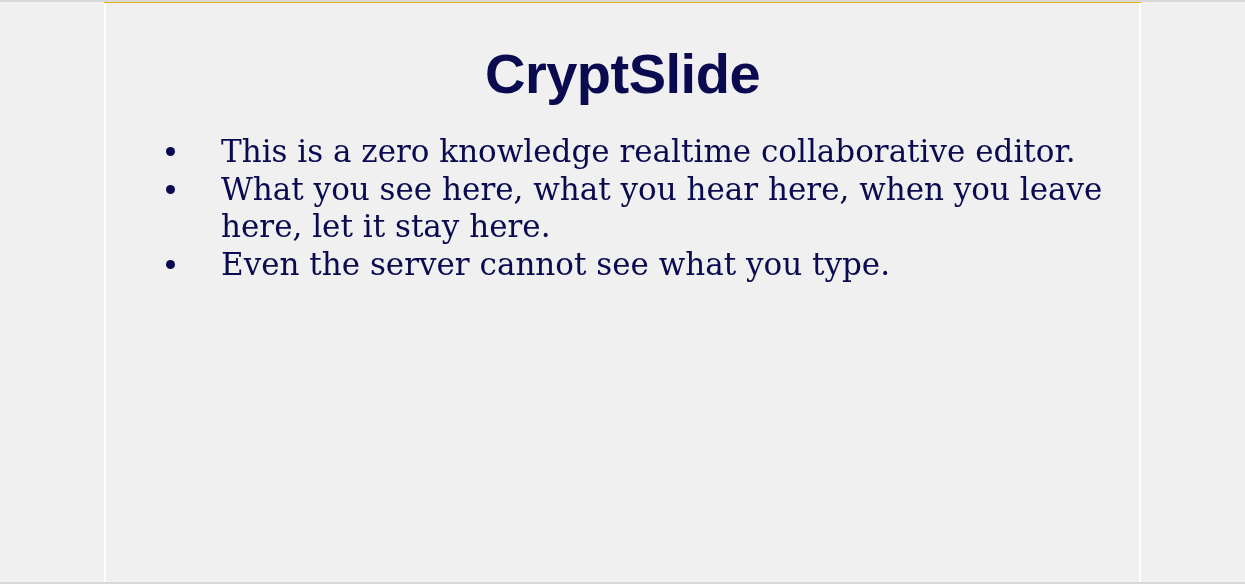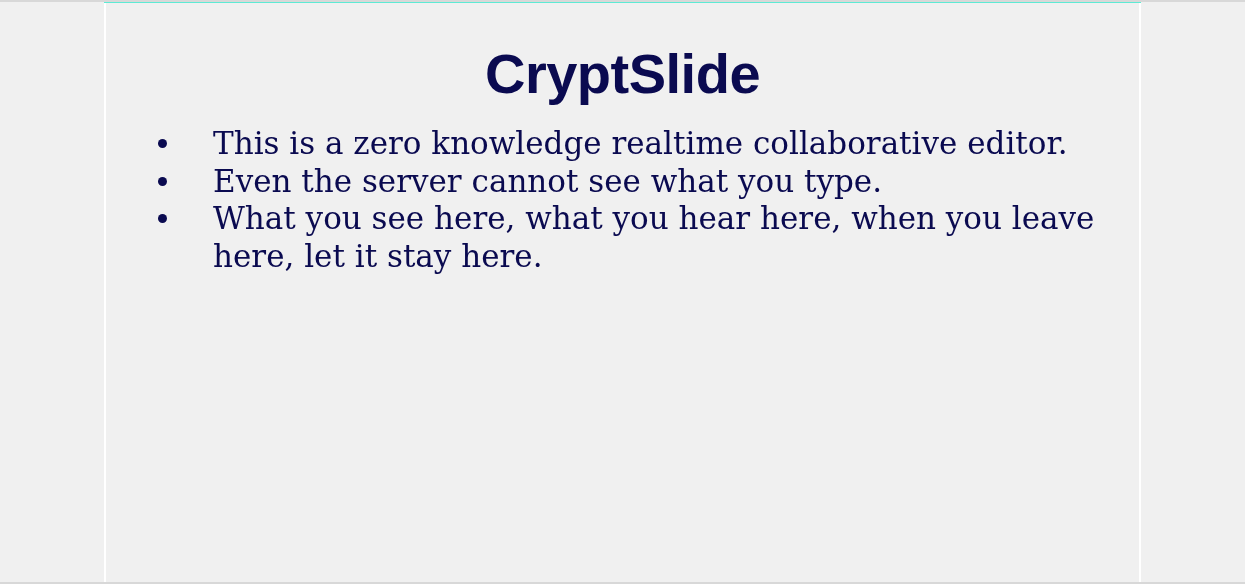--- a/index.html
+++ b/index.html
@@ -13,21 +13,21 @@
     background: #f0f0f0;
     font-family: "Liberation Sans", sans-serif;
     overflow: hidden;
   }
 
   
   #app-root {
     position: relative;
     width: 1245px;
     height: 584px;
-    background: #5eead4;
+    background: #eab308;
     box-sizing: border-box;
   }
 
   
   .edge-rule {
     position: absolute;
     left: 0;
     width: 1245px;
     height: 2px;
     background: #d8d8d8;
@@ -80,21 +80,21 @@
     letter-spacing: -0.5px;
     color: #0a0a50;
     white-space: nowrap;
   }
 
   #slide-bullets {
     position: absolute;
     top: 114px;
     left: 28px;
     width: 990px;
-    margin: 8px;
+    margin: 16px;
     padding: 0;
     list-style: none;
   }
 
   .bullet-item {
     position: relative;
     margin: 0;
     padding: 0 0 0 71px;
     font-family: "DejaVu Serif", "Liberation Serif", serif;
     font-size: 31px;
@@ -137,24 +137,24 @@
     <ul id="slide-bullets">
 
       <li class="bullet-item">
         <span class="bullet-marker"></span>
         <span class="bullet-text">This is a zero knowledge realtime collaborative editor.</span>
       </li>
 
 
       <li class="bullet-item">
         <span class="bullet-marker"></span>
-        <span class="bullet-text">Even the server cannot see what you type.</span>
+        <span class="bullet-text">What you see here, what you hear here, when you leave here, let it stay here.</span>
       </li>
 
       <li class="bullet-item">
         <span class="bullet-marker"></span>
-        <span class="bullet-text">What you see here, what you hear here, when you leave here, let it stay here.</span>
+        <span class="bullet-text">Even the server cannot see what you type.</span>
       </li>
 
     </ul>
 
   </div>
 </div>
 
 </body></html>

